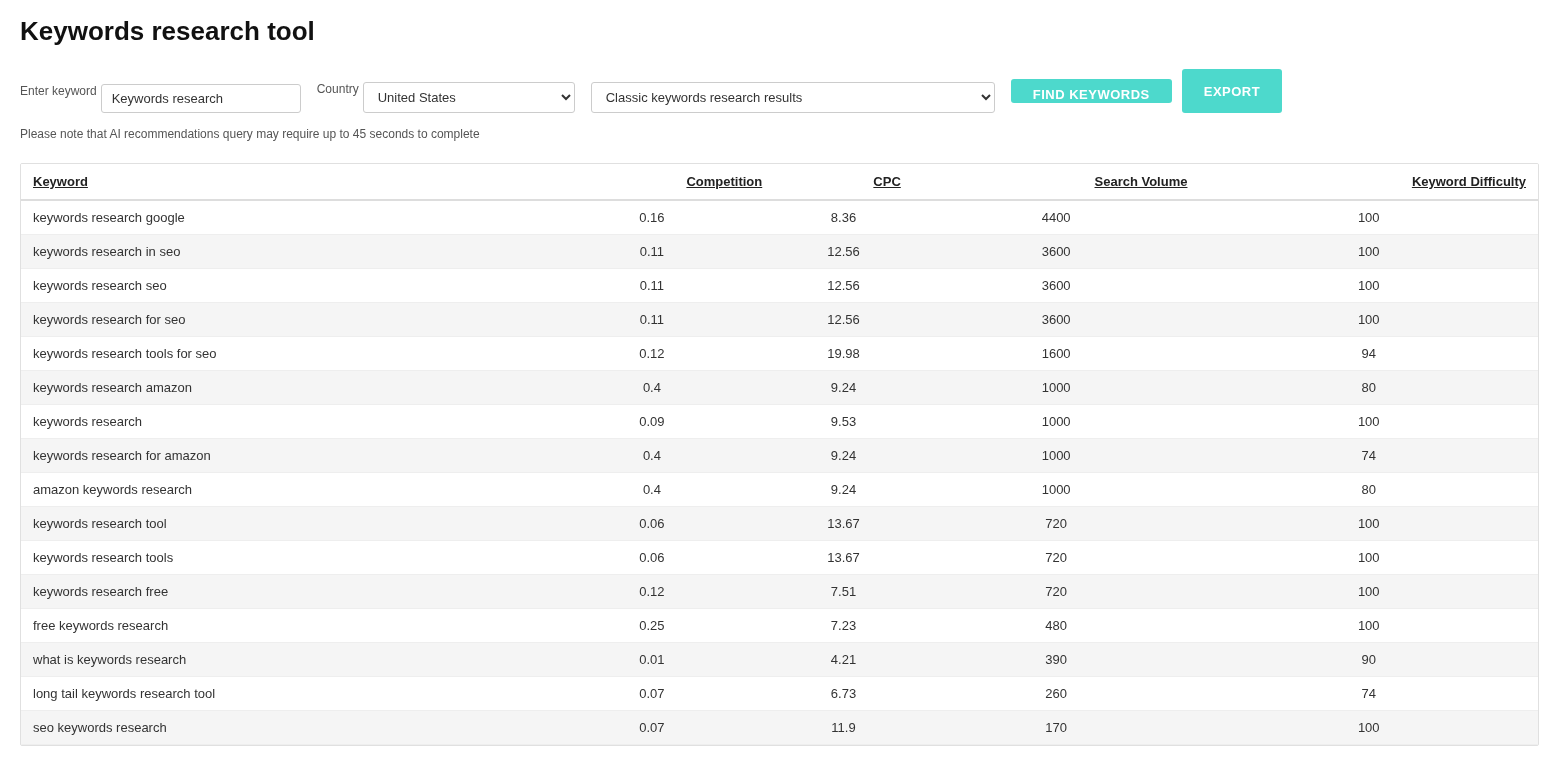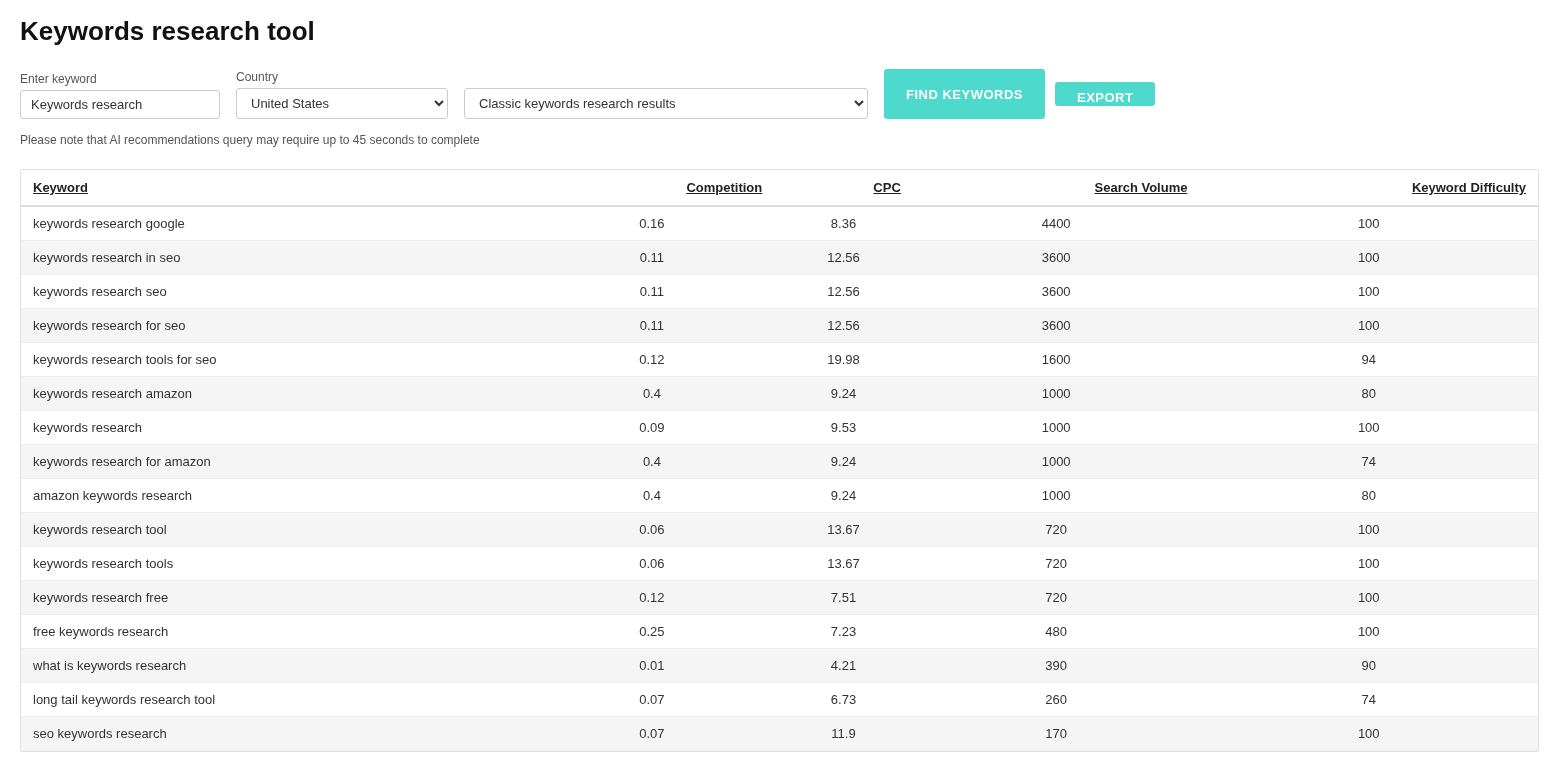--- a/index.html
+++ b/index.html
@@ -18,21 +18,20 @@
     }
     .controls-row {
       display: flex;
       align-items: flex-end;
       gap: 16px;
       margin-bottom: 12px;
       flex-wrap: wrap;
     }
     .control-group {
       display: flex;
-      flex-direction: column;
       gap: 4px;
     }
     .control-group label {
       font-size: 12px;
       color: #555;
       font-weight: 500;
     }
     .control-group input,
     .control-group select {
       border: 1px solid #ccc;
@@ -47,44 +46,44 @@
       width: 200px;
     }
     .control-group select {
       width: 212px;
       appearance: auto;
     }
     .control-group select.wide {
       width: 404px;
     }
     .btn-find {
-      background: #4dd9cc;
-      color: #fff;
-      border: none;
-      padding: 8px 22px;
-      font-size: 13px;
-      font-weight: 700;
-      letter-spacing: 0.5px;
-      border-radius: 3px;
-      cursor: pointer;
-      text-transform: uppercase;
-      height: 50px;
-    }
-    .btn-export {
       background: #4dd9cc;
       color: #fff;
       border: none;
       padding: 8px 22px;
       font-size: 13px;
       font-weight: 700;
       letter-spacing: 0.5px;
       border-radius: 3px;
       cursor: pointer;
       text-transform: uppercase;
       height: 24px;
+    }
+    .btn-export {
+      background: #4dd9cc;
+      color: #fff;
+      border: none;
+      padding: 8px 22px;
+      font-size: 13px;
+      font-weight: 700;
+      letter-spacing: 0.5px;
+      border-radius: 3px;
+      cursor: pointer;
+      text-transform: uppercase;
+      height: 44px;
     }
     .info-text {
       font-size: 12px;
       color: #555;
       margin-bottom: 4px;
       line-height: 1.5;
     }
     .table-wrapper {
       margin-top: 20px;
       border: 1px solid #e0e0e0;

